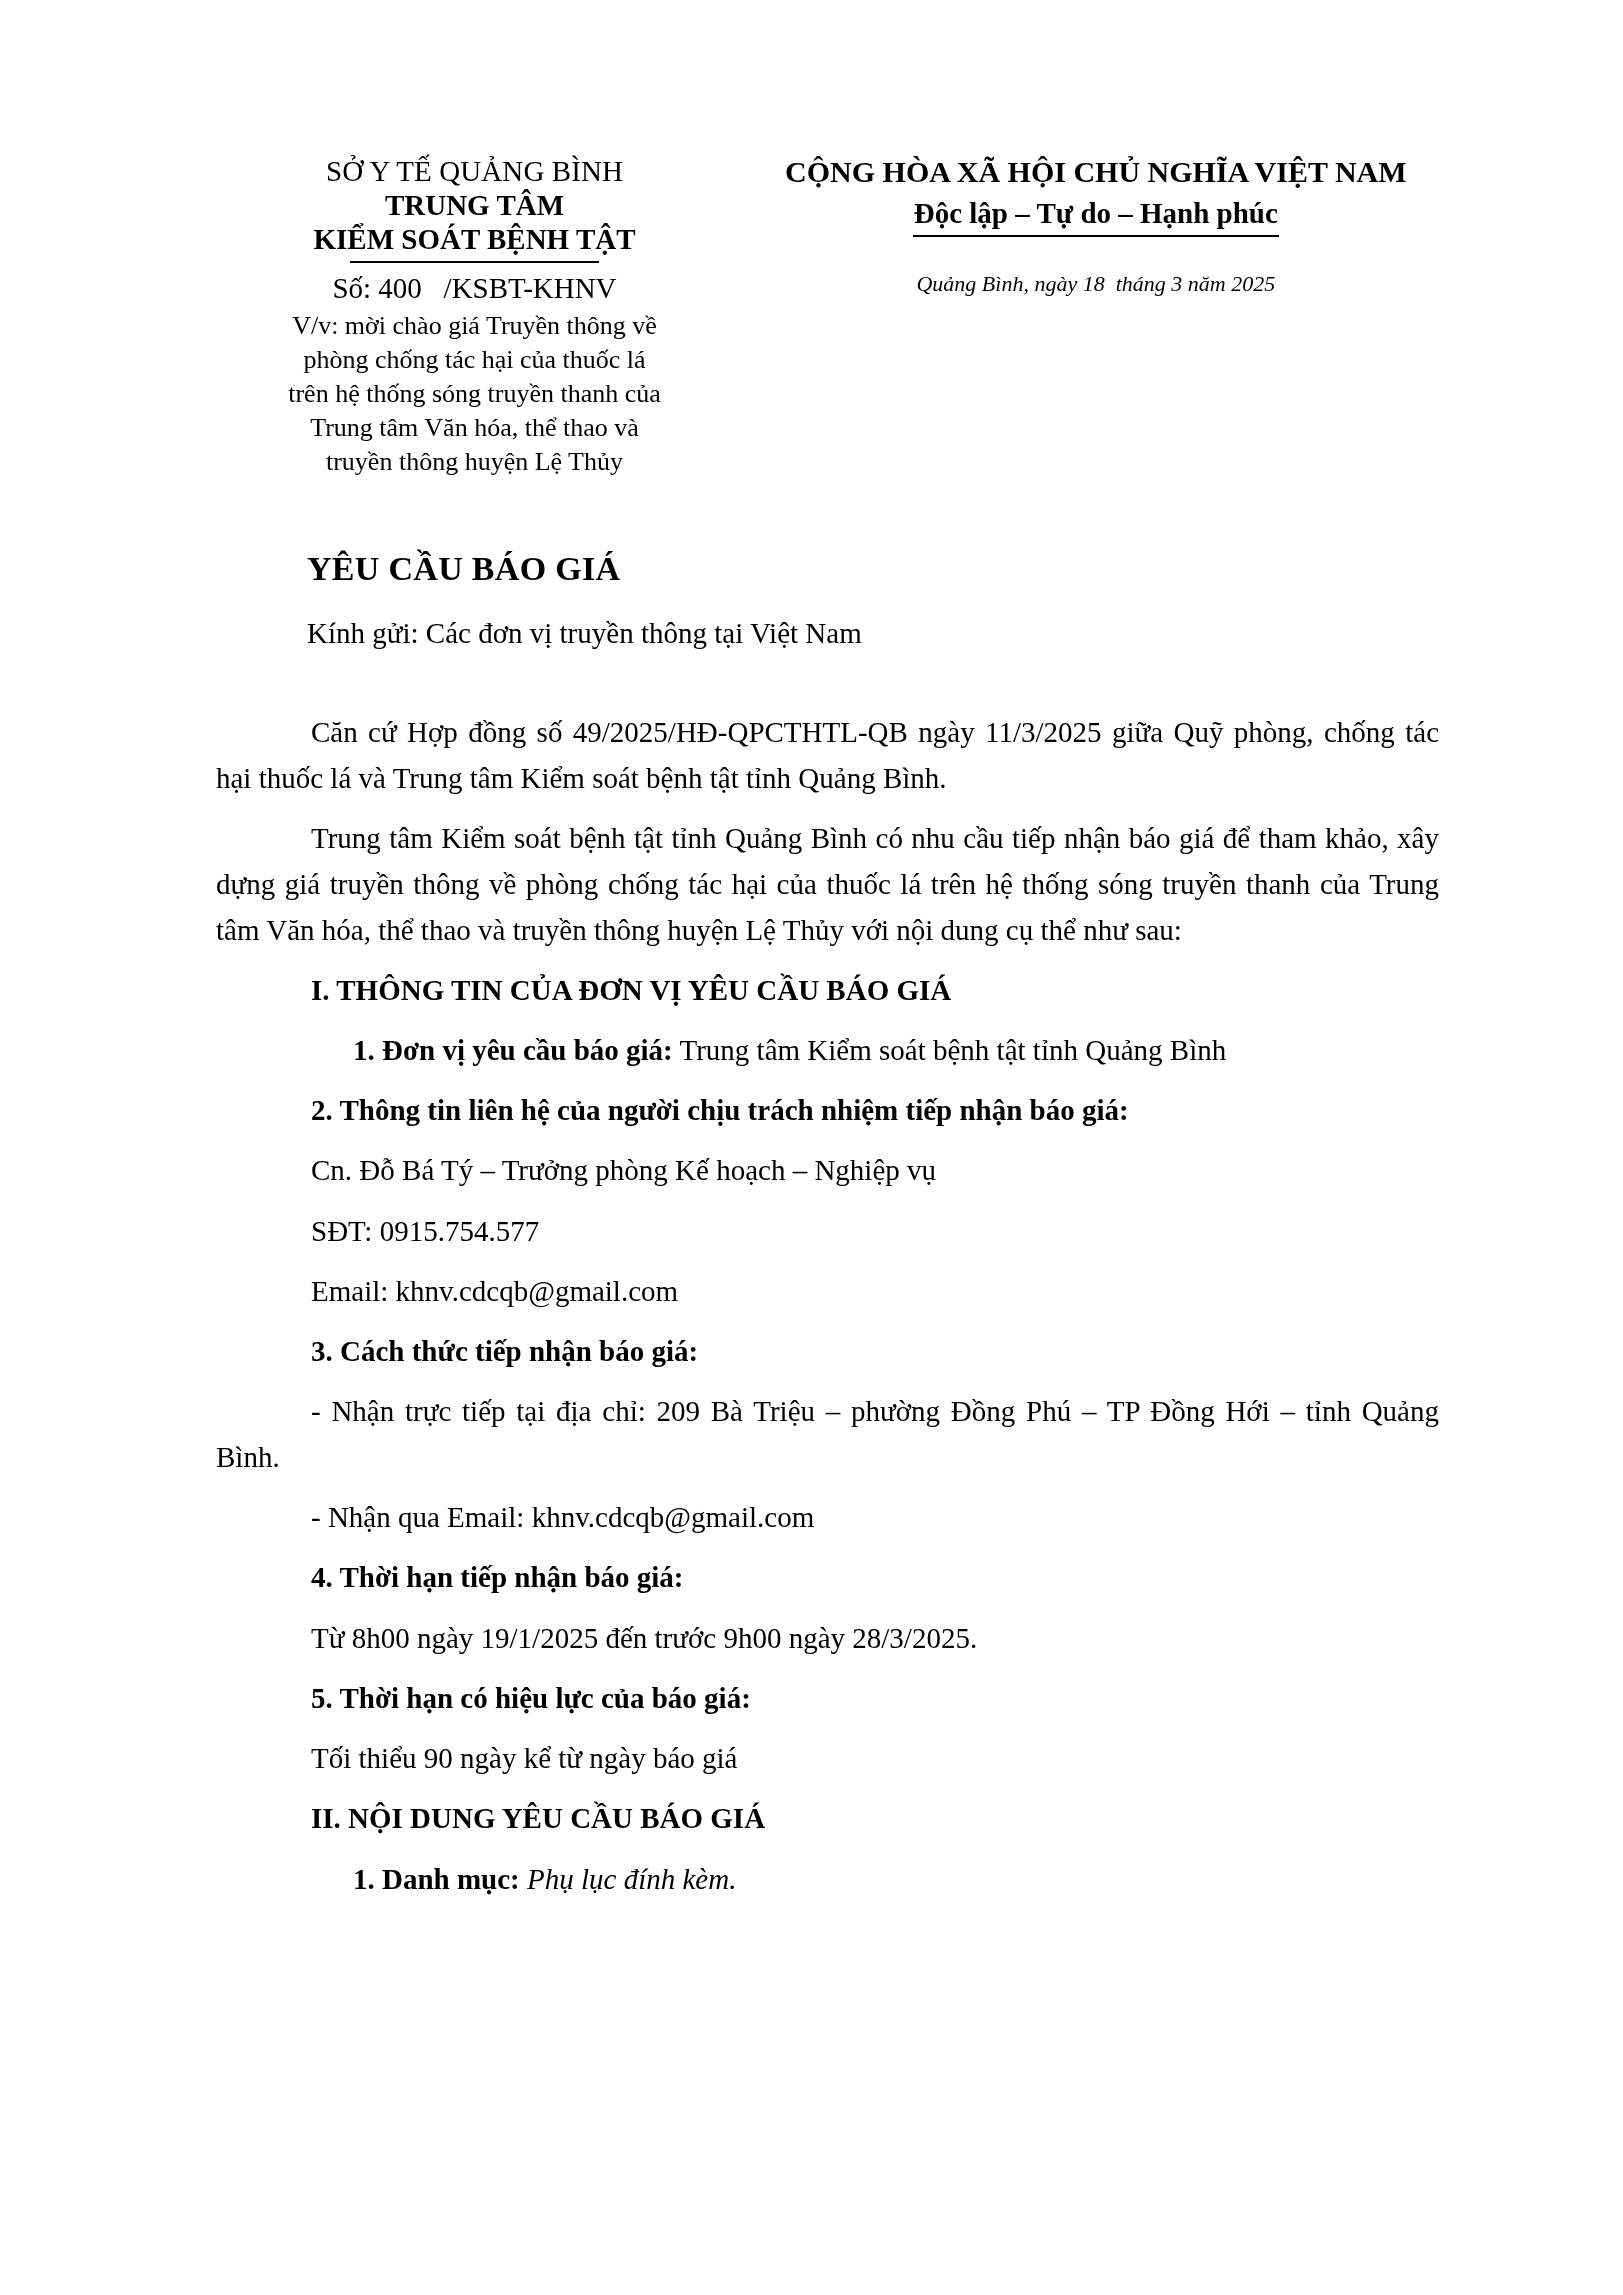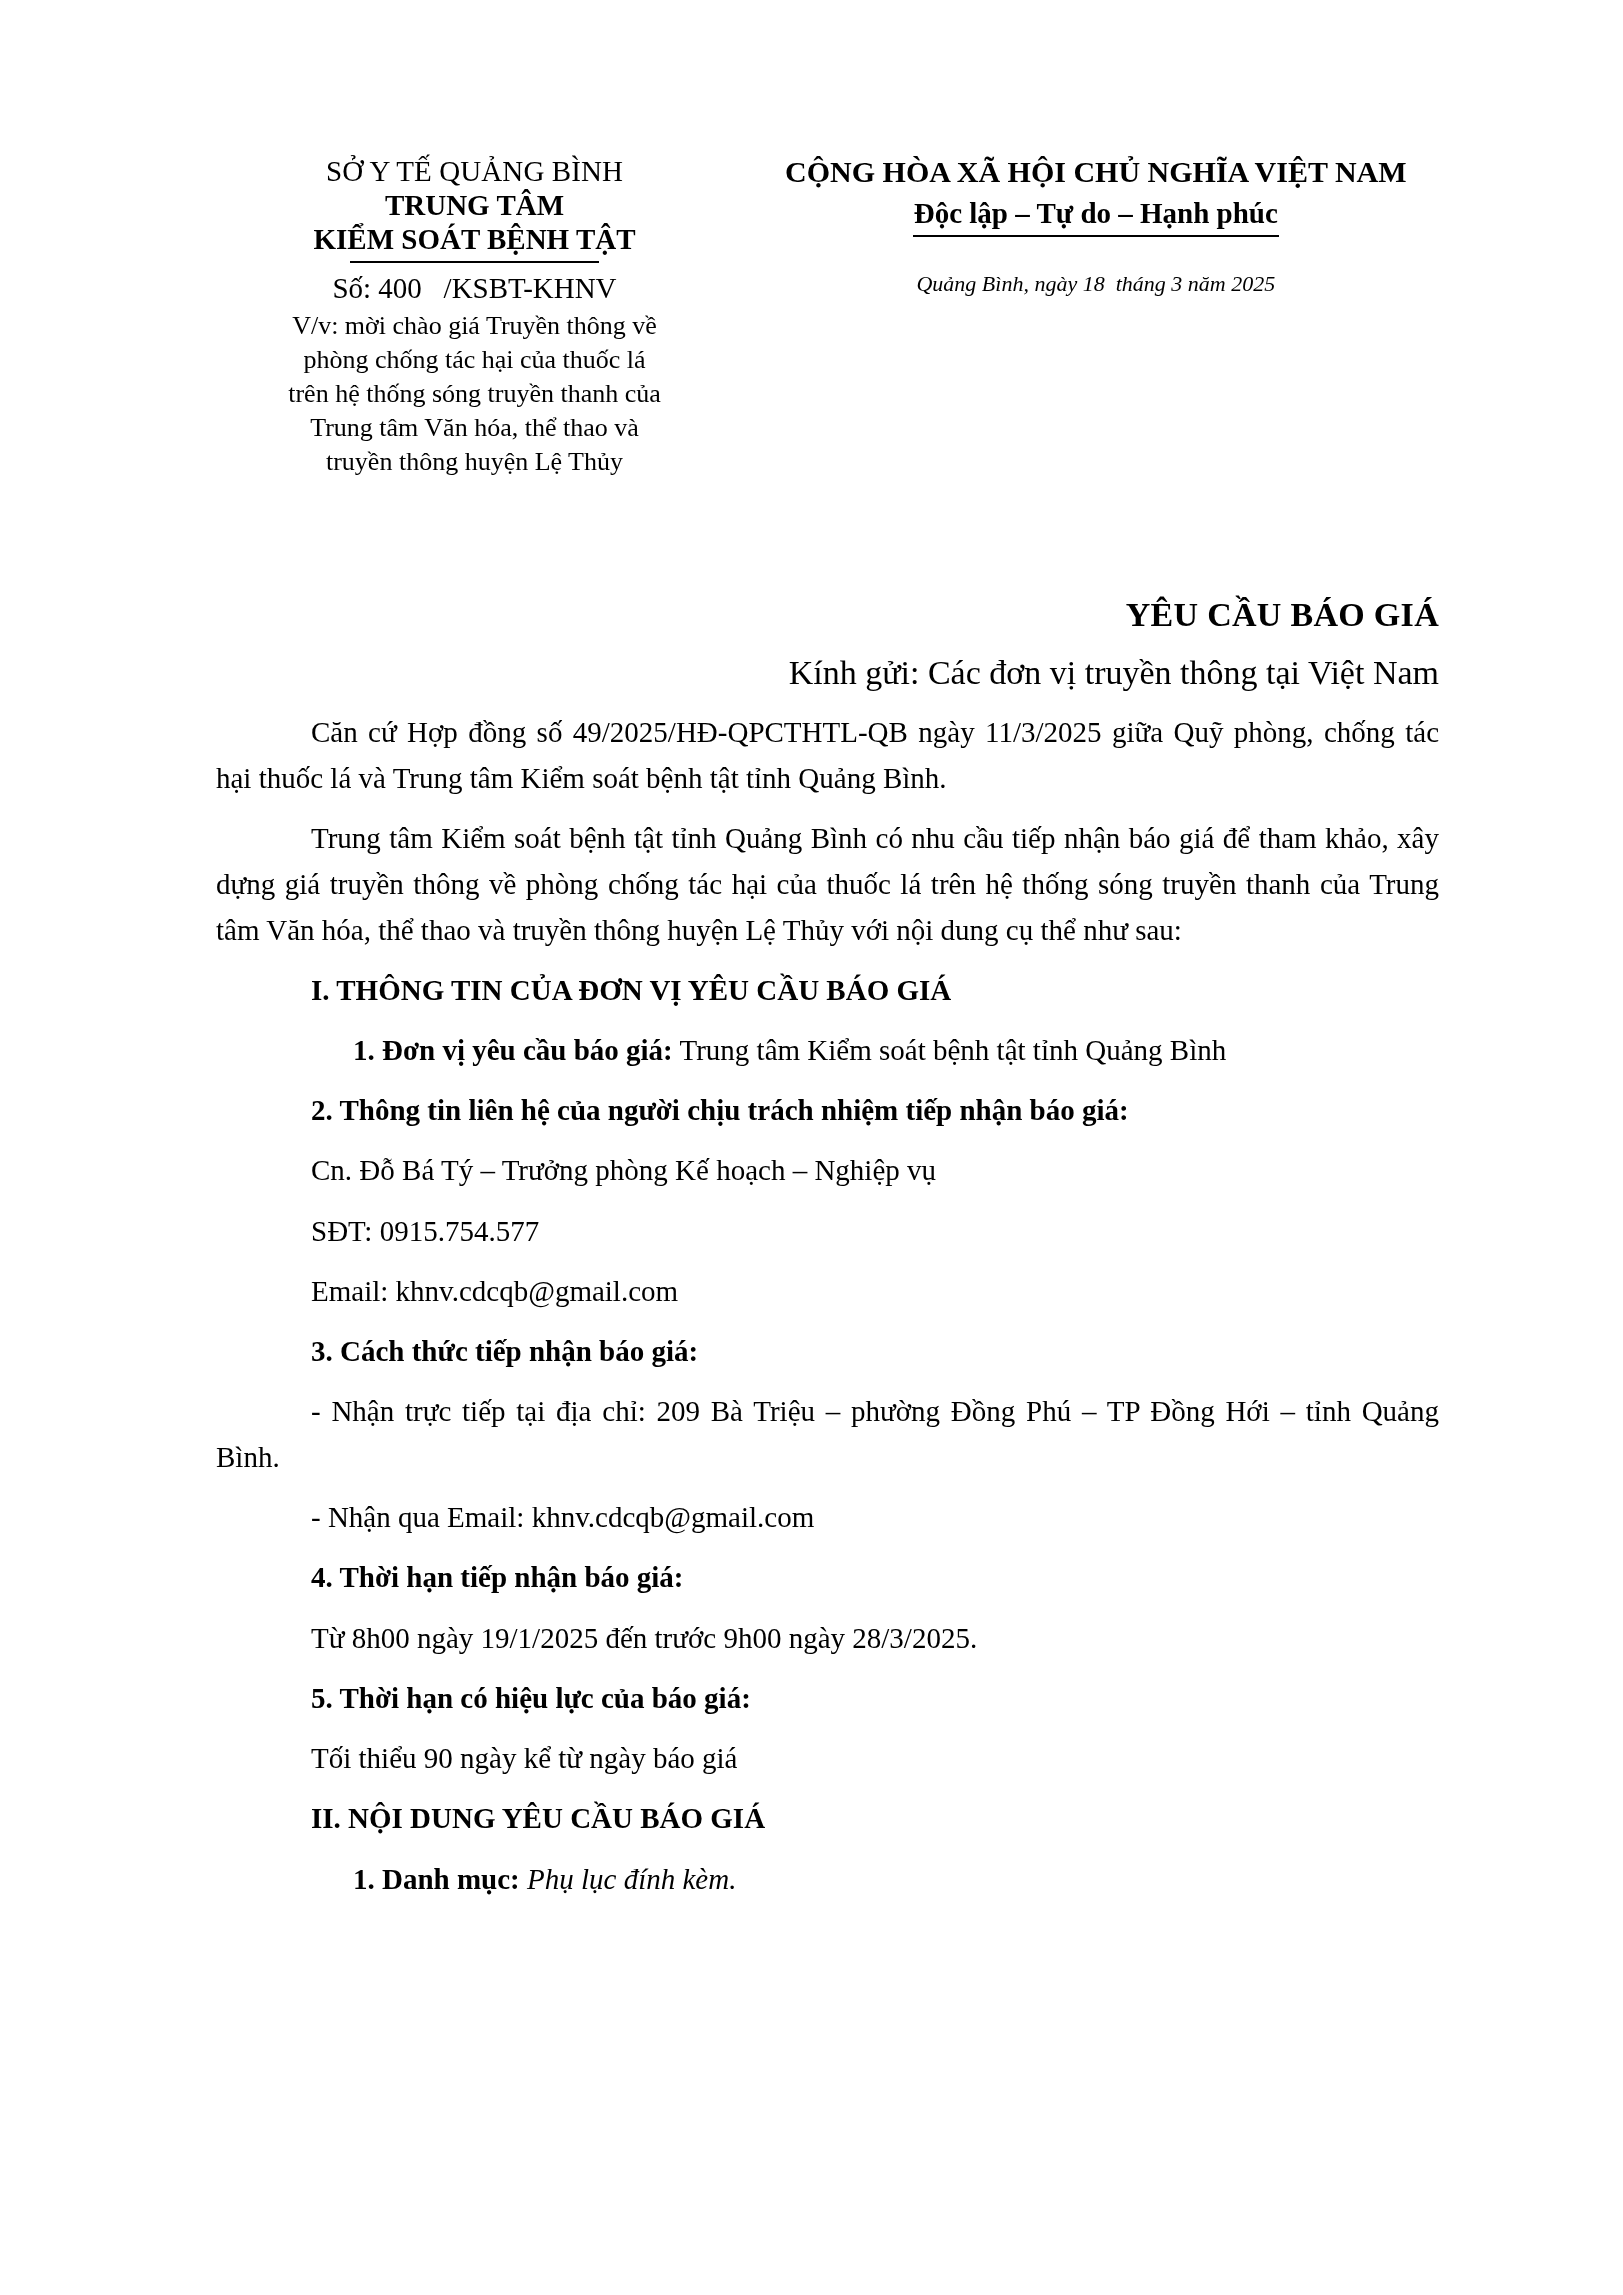--- a/index.html
+++ b/index.html
@@ -103,34 +103,34 @@
     font-size: 22px;
     font-style: italic;
     margin-top: 34px;
     white-space: pre;
   }
 
   
   .title-block {
     position: absolute;
     left: 307px;
-    top: 596px;
+    top: 550px;
     width: 1132px;
-    text-align: right;
+    text-align: left;
   }
 
   .doc-title {
     font-size: 34px;
     font-weight: bold;
     letter-spacing: 0.3px;
   }
 
   .addressee {
-    font-size: 34px;
-    margin-top: 20px;
+    font-size: 29px;
+    margin-top: 29px;
   }
 
   
   .body-block {
     position: absolute;
     left: 216px;
     top: 710px;
     width: 1223px;
     font-size: 29px;
     line-height: 1.58;

